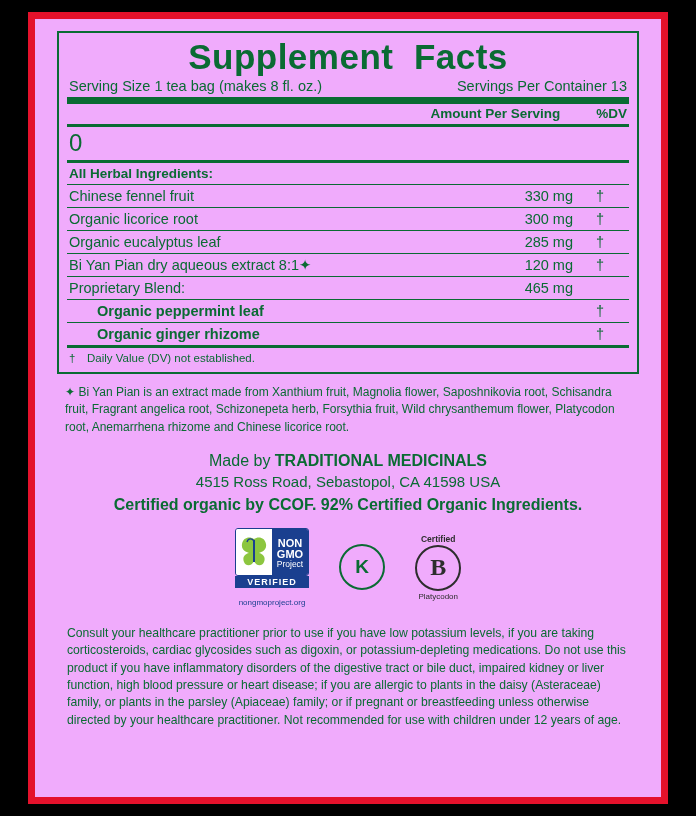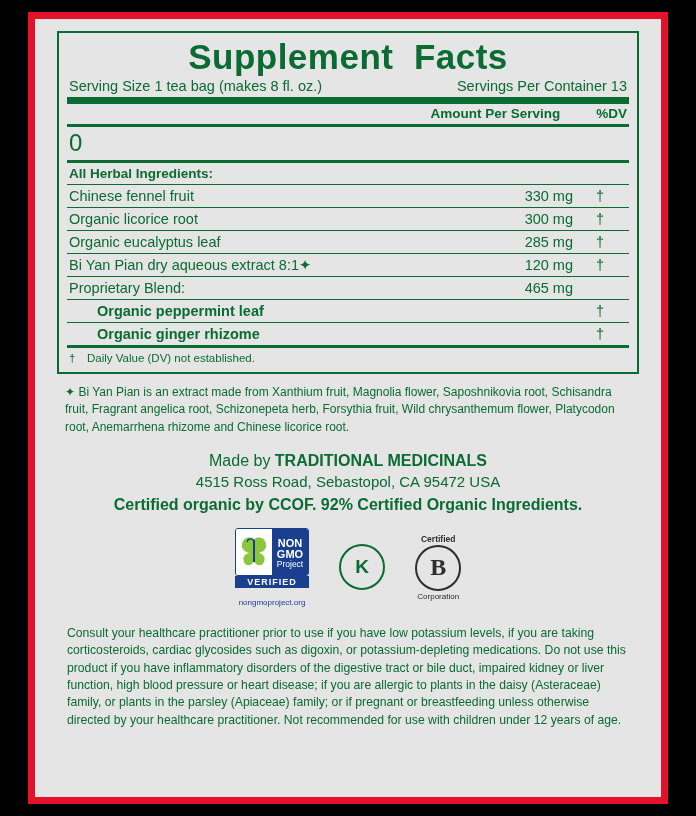--- a/index.html
+++ b/index.html
@@ -22,21 +22,21 @@
     background: #ffffff;
     border: 7px solid #e4112b;
     box-sizing: border-box;
   }
   .label-inner {
     position: absolute;
     left: 0;
     top: 0;
     right: 0;
     bottom: 0;
-    background: #e5e5e5;
+    background: #f0abfc;
     padding: 6px 22px 0 22px;
     box-sizing: border-box;
   }
 
   
   .sf-panel {
     border: 2px solid #0a6b33;
     box-sizing: border-box;
     padding: 4px 8px 6px 8px;
     margin-top: 6px;
@@ -335,21 +335,21 @@
         <span>Daily Value (DV) not established.</span>
       </div>
     </div>
 
     <div class="star-note">✦ Bi Yan Pian is an extract made from Xanthium fruit, Magnolia flower, Saposhnikovia root, Schisandra fruit, Fragrant angelica root, Schizonepeta herb, Forsythia fruit, Wild chrysanthemum flower, Platycodon root, Anemarrhena rhizome and Chinese licorice root.</div>
 
     <div class="madeby">
       <div class="l1">
         <span>Made by </span><b>TRADITIONAL MEDICINALS</b>
       </div>
-      <div class="l2">4515 Ross Road, Sebastopol, CA 95472 USA</div>
+      <div class="l2">4515 Ross Road, Sebastopol, CA 41598 USA</div>
       <div class="l3">Certified organic by CCOF. 92% Certified Organic Ingredients.</div>
     </div>
 
     <div class="seals">
       <div class="seal-nongmo-wrap">
         <div class="seal-nongmo">
           <div class="butterfly">
             <svg width="30" height="34" viewBox="0 0 30 34" aria-hidden="true">
               <path d="M15 4 C11 1, 4 2, 3 9 C2 15, 7 17, 10 18 C6 19, 3 22, 5 27 C7 32, 13 31, 15 26 C17 31, 23 32, 25 27 C27 22, 24 19, 20 18 C23 17, 28 15, 27 9 C26 2, 19 1, 15 4 Z" fill="#8cc63f"></path>
               <path d="M15 5 L15 27" stroke="#1a3f8f" stroke-width="2" fill="none"></path>
@@ -364,21 +364,21 @@
         </div>
         <div class="seal-nongmo-verified">VERIFIED</div>
         <div class="nongmo-url">nongmoproject.org</div>
       </div>
 
       <div class="seal-k">K</div>
 
       <div class="seal-b-wrap">
         <div class="seal-b-top">Certified</div>
         <div class="seal-b-circle">B</div>
-        <div class="seal-b-bot">Corporation</div>
+        <div class="seal-b-bot">Platycodon</div>
       </div>
     </div>
 
     <div class="warning" id="warning-text"><b>Consult your healthcare practitioner</b><span> prior to use if you have low potassium levels, if you are taking corticosteroids, cardiac glycosides such as digoxin, or potassium-depleting medications. </span><b>Do not use</b><span> this product if you have inflammatory disorders of the digestive tract or bile duct, impaired kidney or liver function, high blood pressure or heart disease; if you are allergic to plants in the daisy (Asteraceae) family, or plants in the parsley (Apiaceae) family; or if </span><b>pregnant or breastfeeding</b><span> unless otherwise directed by your healthcare practitioner. </span><b>Not recommended for use with children under 12 years of age.</b></div>
 
 
   </div>
 </div>
 
 </body></html>

